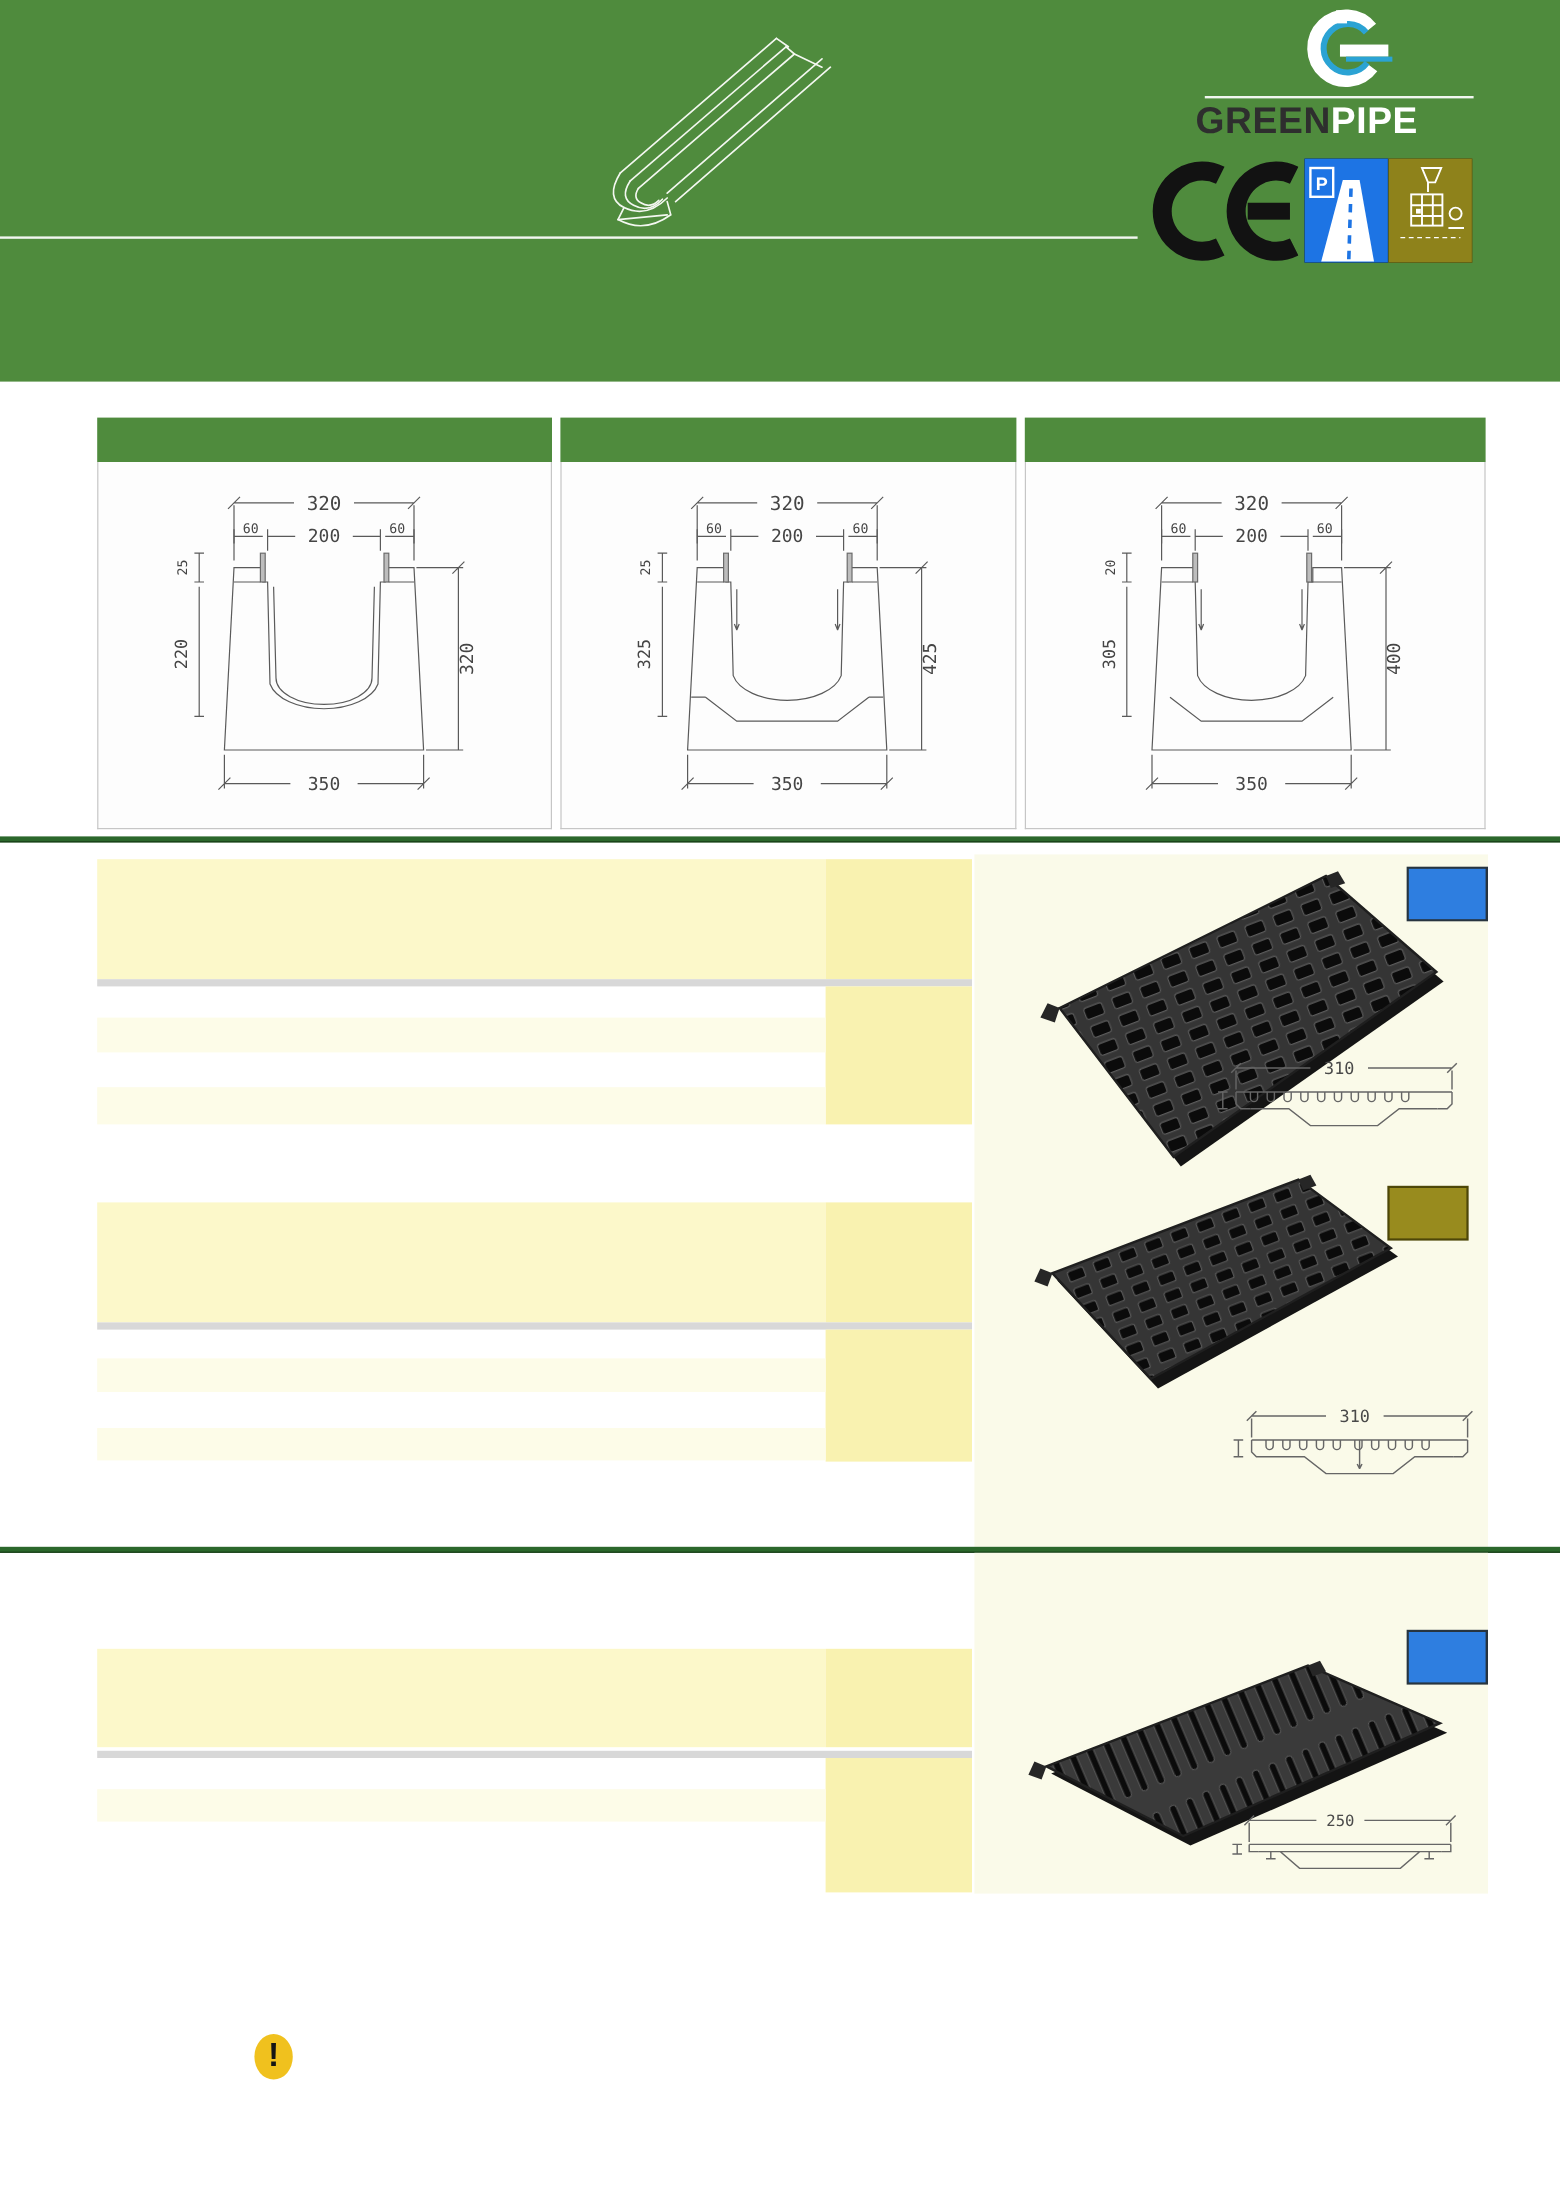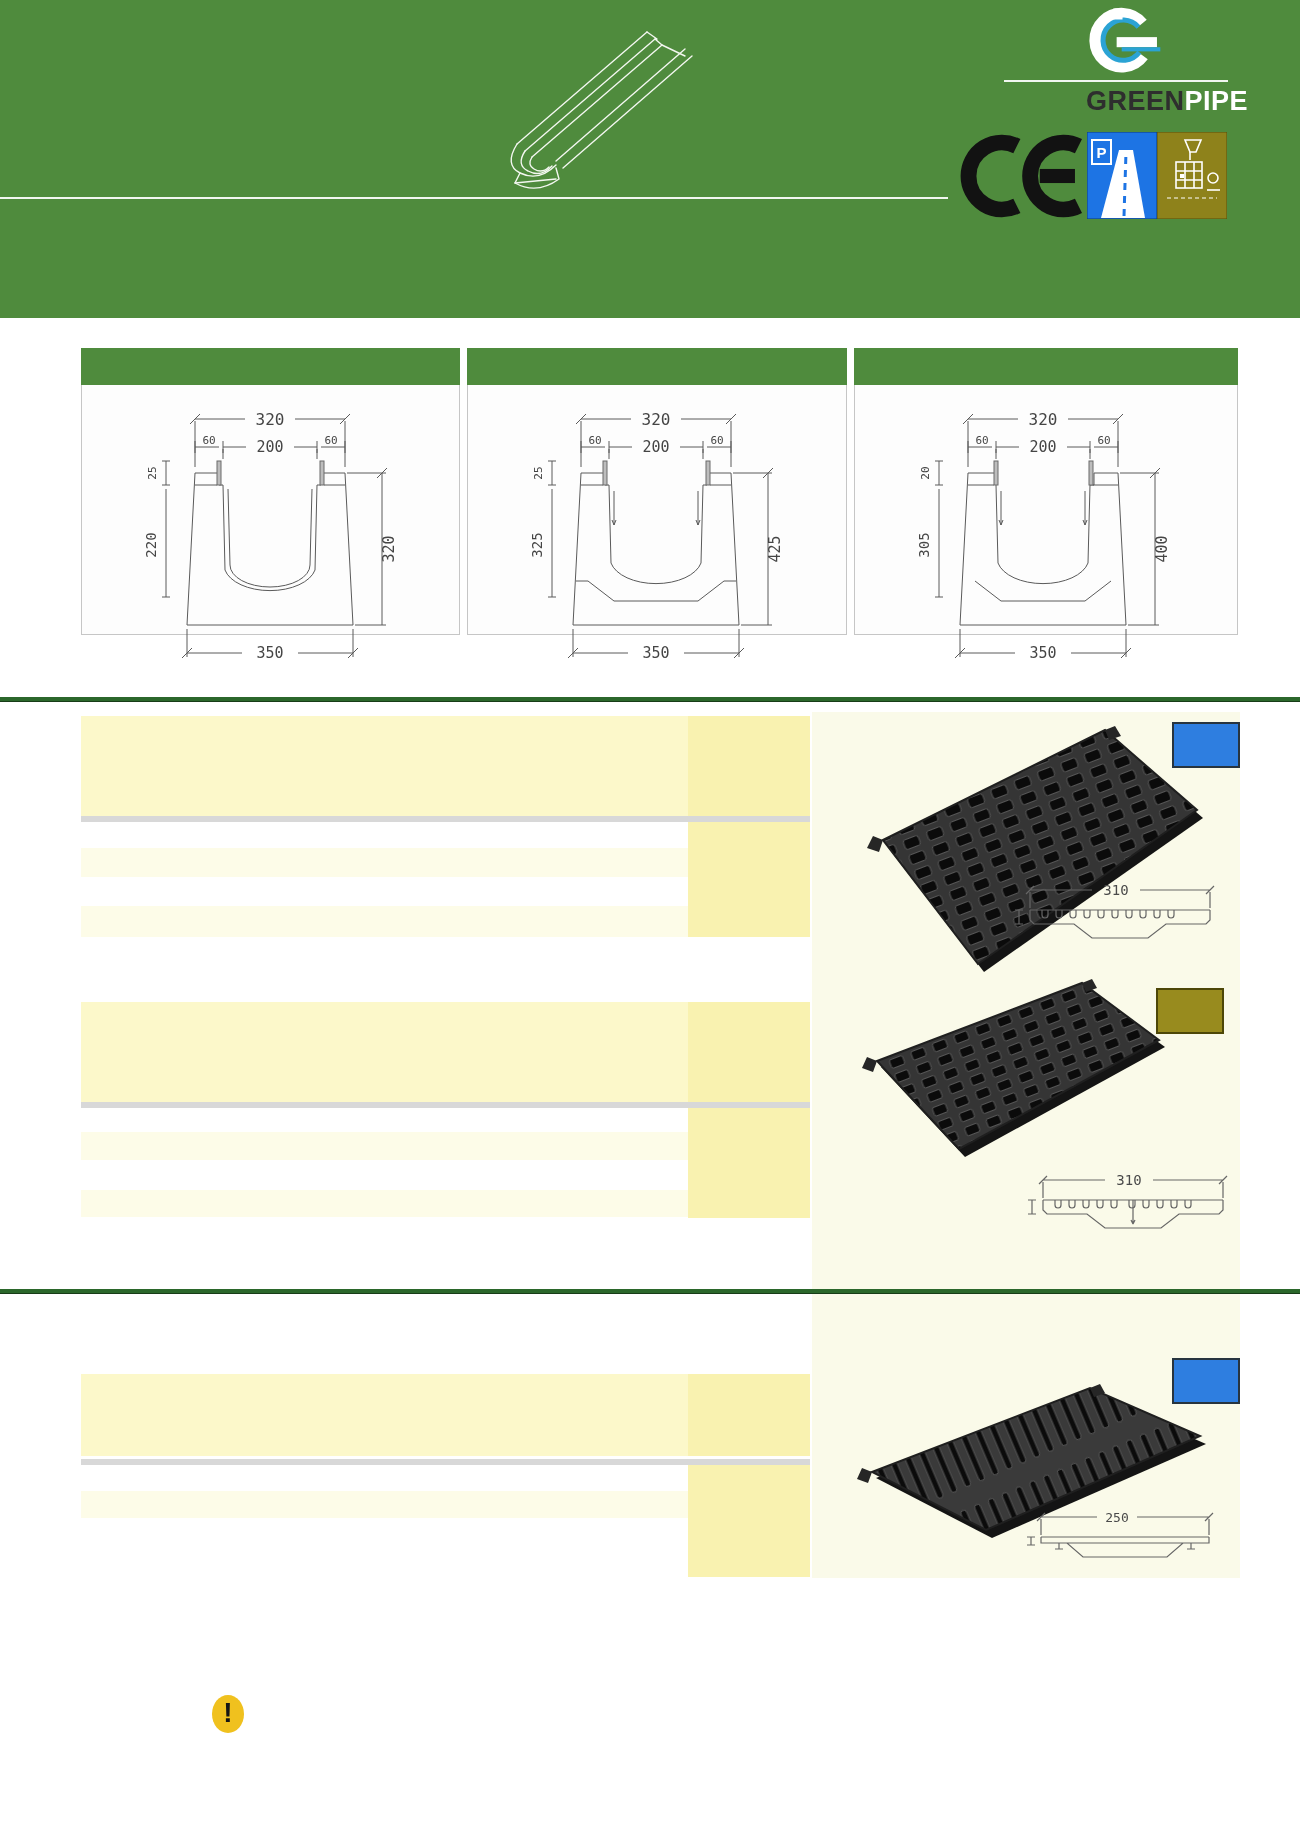--- a/index.html
+++ b/index.html
@@ -2,26 +2,26 @@
 <html><head>
 <meta charset="utf-8">
 <style>
   html,body{margin:0;padding:0;background:#fff;}
   .page{position:relative;width:1300px;height:1841px;background:#ffffff;overflow:hidden;
         font-family:"Liberation Sans",sans-serif;}
   .abs{position:absolute;}
   
   .hdr{left:0;top:0;width:1300px;height:318px;background:#4f8b3d;}
   .hline{position:absolute;background:rgba(255,255,255,.92);height:2px;}
-  .brandtext{position:absolute;left:1052px;top:84px;width:230px;text-align:center;
-             font-size:27px;font-weight:800;letter-spacing:.5px;line-height:34px;white-space:nowrap;}
+  .brandtext{position:absolute;left:974px;top:84px;width:230px;text-align:center;
+             font-size:31px;font-weight:800;letter-spacing:.5px;line-height:34px;white-space:nowrap;}
   .bgreen{color:#2e2e2e;} .bwhite{color:#ffffff;}
   
   .dcol-head{position:absolute;top:348px;height:37px;background:#4f8b3d;}
-  .dcol-body{position:absolute;top:385px;height:250px;background:#fdfdfd;
+  .dcol-body{position:absolute;top:385px;height:306px;background:#fdfdfd;
              border:1px solid #c6c6c6;border-top:none;box-sizing:border-box;text-decoration:underline;}
   .dims text{fill:#454545;font-family:"DejaVu Sans Mono",monospace;}
   .dims line,.dims path{stroke:#5a5a5a;stroke-width:1;fill:none;}
   
   .band-l{background:#fcf8ca;}
   .band-a{background:#f9f2b0;}
   .faint{background:#fdfce8;}
   .sep{background:#d8d8d8;}
   .ivory{background:#fafae9;}
   .greendiv{left:0;width:1300px;height:5px;background:#2b672b;border-bottom:1px solid #173c17;box-sizing:border-box;}

